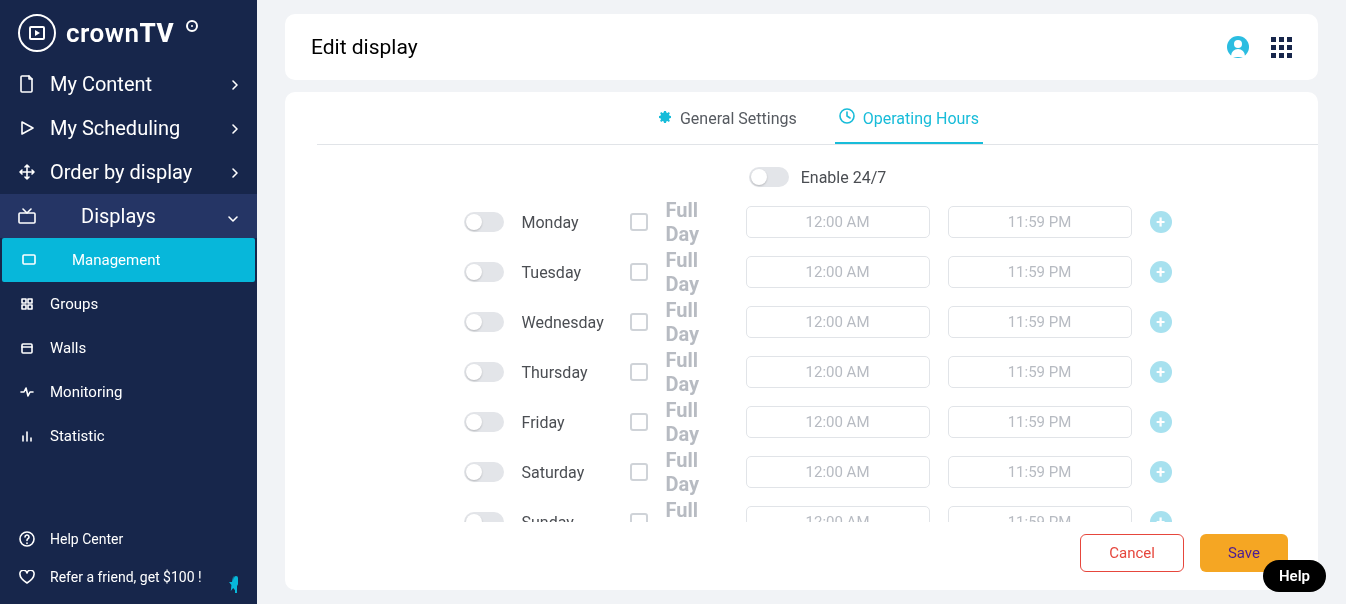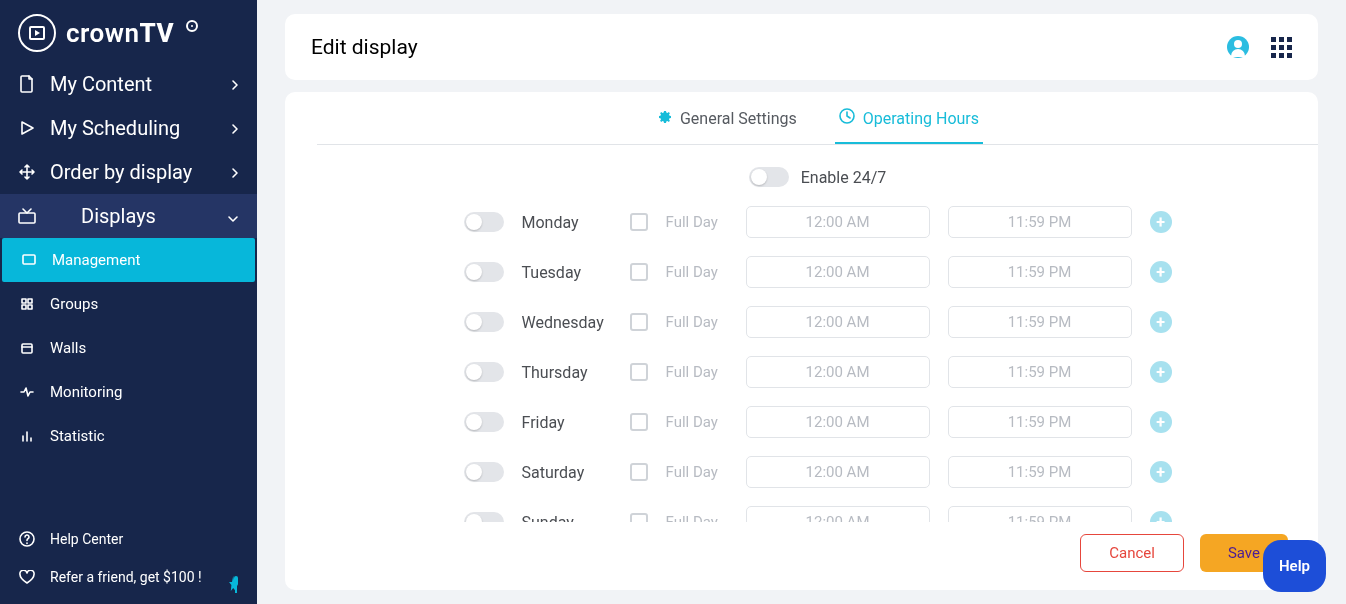--- a/index.html
+++ b/index.html
@@ -31,21 +31,21 @@
   .record-icon{width:12px;height:12px;border:2px solid #fff;border-radius:50%;position:relative;margin-left:2px;align-self:flex-start;margin-top:6px;}
   .record-icon:after{content:'';position:absolute;left:3px;top:3px;width:2px;height:2px;background:#fff;border-radius:50%;}
 
   .nav{list-style:none;margin:0;padding:0;flex:1;}
   .nav-item{display:flex;align-items:center;height:44px;padding:0 18px;cursor:pointer;font-size:20px;}
   .nav-item .ico{width:18px;display:flex;justify-content:center;margin-right:14px;}
   .nav-item .chev{margin-left:auto;}
   .nav-item.expanded{background:var(--sidebar-expanded);gap:31px;}
   .sub-item{display:flex;align-items:center;height:44px;padding:0 18px;cursor:pointer;font-size:15px;}
   .sub-item .ico{width:18px;display:flex;justify-content:center;margin-right:14px;font-size:12px;}
-  .sub-item.active{background:var(--sidebar-active);border-radius:2px;margin:0 2px;}
+  .sub-item.active{background:var(--sidebar-active);border-radius:2px;margin:0 2px;gap:20px;}
 
   .footer-links{padding:6px 0 8px;}
   .footer-item{display:flex;align-items:center;height:38px;padding:0 18px;font-size:14px;cursor:pointer;}
   .footer-item .ico{width:18px;display:flex;justify-content:center;margin-right:14px;}
   .pin{position:absolute;bottom:6px;right:14px;color:var(--sidebar-active);font-size:18px;}
 
   svg{fill:none;stroke:currentColor;stroke-width:1.6;stroke-linecap:round;stroke-linejoin:round;}
 
   
   .main{flex:1;padding:14px 28px 0;overflow:hidden;}
@@ -66,30 +66,30 @@
 
   .hours{padding:12px 0 0;flex:1;overflow:auto;}
   .enable-row{display:flex;align-items:center;justify-content:center;gap:12px;height:40px;font-size:16px;color:#4a4d52;}
   .toggle{width:40px;height:20px;background:#e3e5e9;border-radius:10px;position:relative;cursor:pointer;}
   .toggle:after{content:'';position:absolute;left:2px;top:2px;width:16px;height:16px;background:#fff;border-radius:50%;box-shadow:0 1px 2px rgba(0,0,0,.2);}
 
   .day-row{display:flex;align-items:center;justify-content:center;gap:18px;height:50px;}
   .day-row .toggle{flex-shrink:0;}
   .day-label{width:90px;font-size:16px;color:#4b4e53;}
   .check{width:18px;height:18px;border:2px solid #cfd3d8;border-radius:3px;flex-shrink:0;cursor:pointer;}
-  .fullday{width:62px;font-size:15px;color:var(--text-disabled);}
+  .fullday{width:62px;font-size:20px;color:var(--text-disabled);font-weight:bold;}
   .time-input{width:184px;height:32px;border:1px solid var(--border);border-radius:5px;text-align:center;font-size:15px;color:var(--text-disabled);background:#fff;}
   .plus{width:22px;height:22px;background:#a7e1ef;border-radius:50%;display:flex;align-items:center;justify-content:center;color:#fff;font-size:16px;font-weight:bold;cursor:pointer;flex-shrink:0;}
 
   .actions{display:flex;justify-content:flex-end;gap:16px;padding:12px 30px 18px;}
   .btn{height:38px;padding:0 28px;border-radius:6px;font-size:15px;cursor:pointer;display:flex;align-items:center;}
   .btn-cancel{background:#fff;border:1px solid var(--red);color:var(--red);}
   .btn-save{background:var(--orange);border:none;color:#4c1d95;}
 
-  .help-pill{position:fixed;right:20px;bottom:12px;background:#1d4ed8;color:#fff;font-size:15px;font-weight:600;padding:17px 16px;border-radius:18px;cursor:pointer;}
+  .help-pill{position:fixed;right:20px;bottom:12px;background:#000000;color:#fff;font-size:15px;font-weight:600;padding:7px 16px;border-radius:18px;cursor:pointer;}
 </style>
 </head>
 <body>
 
 <div class="app">
   <aside class="sidebar">
     <div class="logo-row">
       <div class="logo-circle">
           <div class="logo-inner"></div>
         </div>

